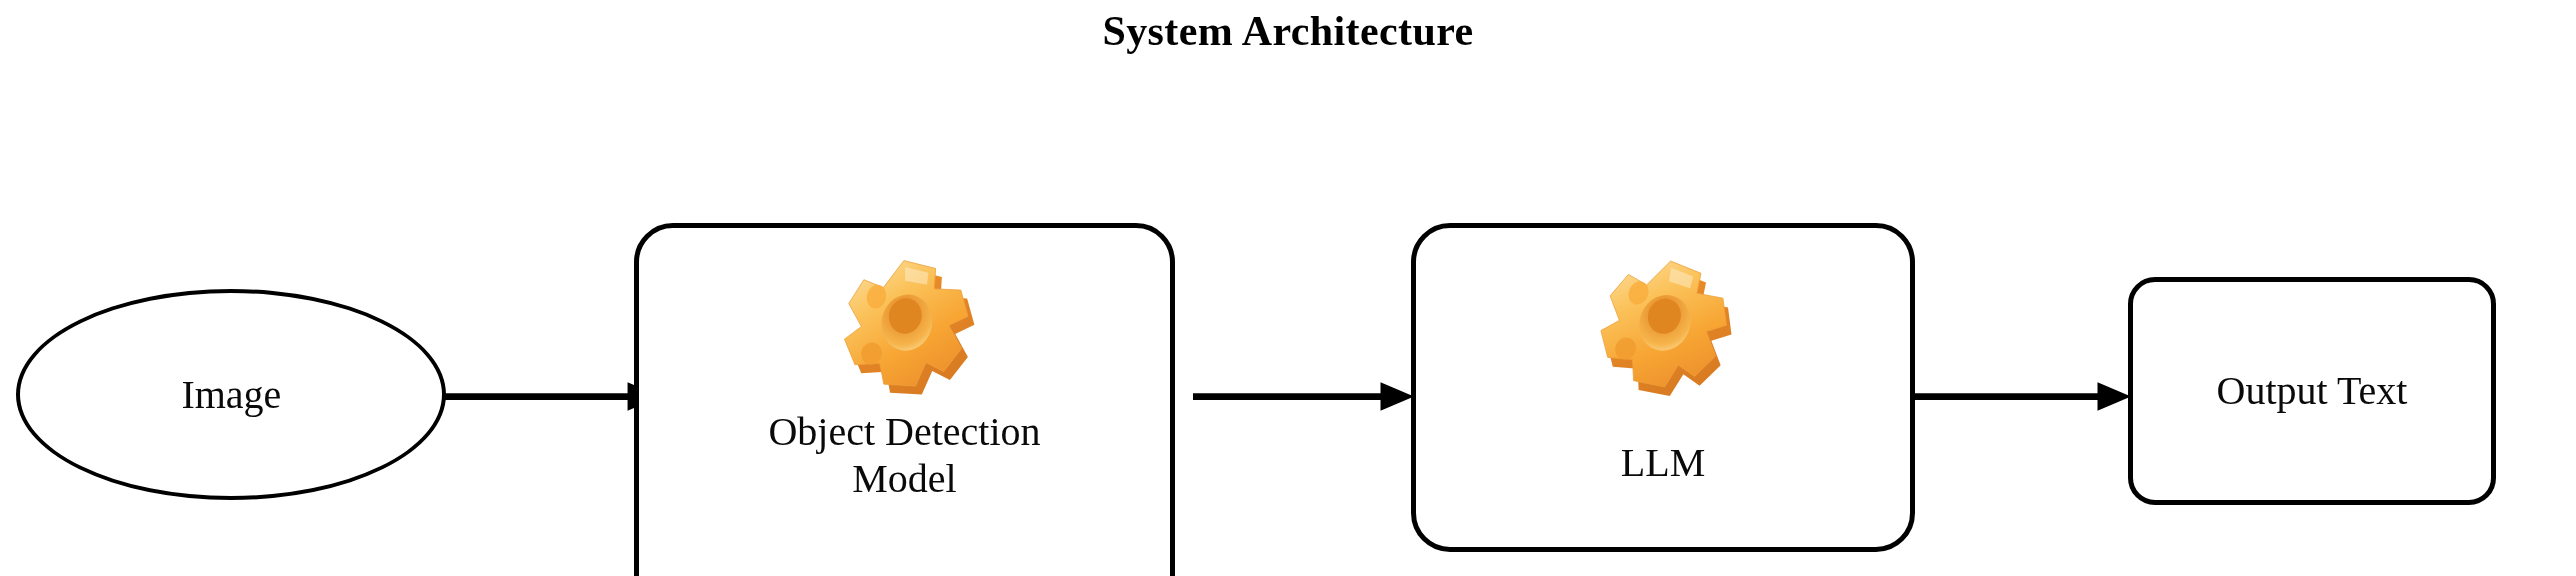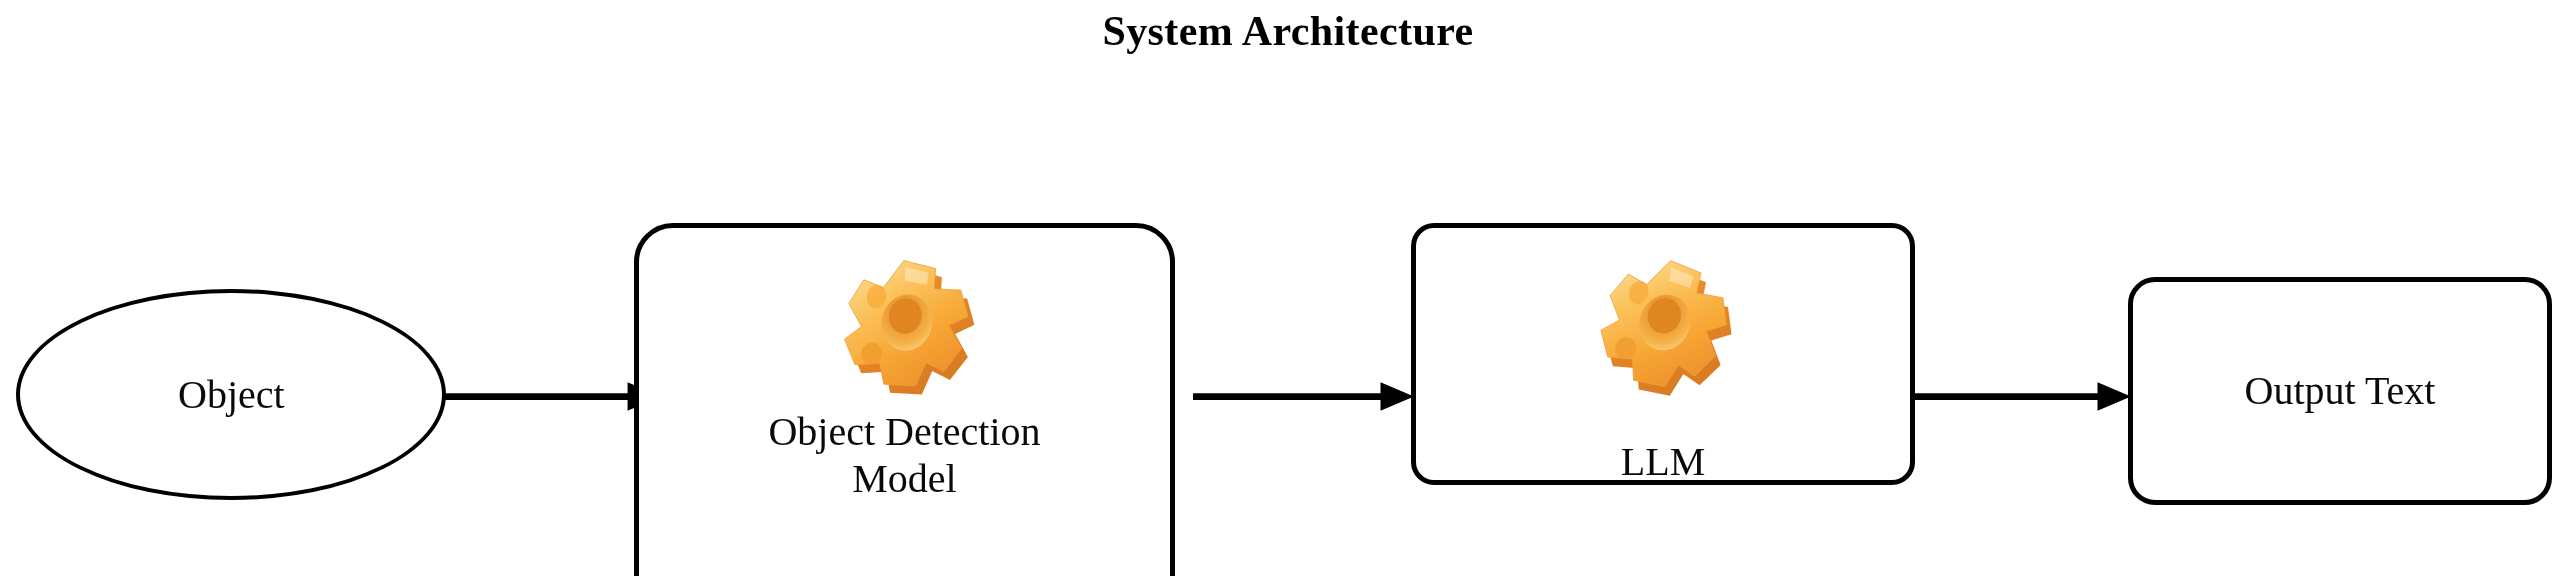--- a/index.html
+++ b/index.html
@@ -79,29 +79,28 @@
     top: 223px;
     width: 541px;
     height: 424px;
     padding-top: 21px;
   }
 
   #node-llm {
     left: 1411px;
     top: 223px;
     width: 504px;
-    height: 262px;
+    height: 329px;
     padding-top: 21px;
-    border-radius: 23px;
   }
 
   #node-output-text {
     left: 2128px;
     top: 277px;
-    width: 424px;
+    width: 368px;
     height: 228px;
     border-radius: 27px;
     justify-content: center;
     padding-top: 0;
   }
 
   .gear-wrap {
     width: 156px;
     height: 153px;
     display: block;
@@ -125,21 +124,21 @@
   #arrow-llm-to-output      { left: 1910px; top: 380px; width: 221px; }
 </style>
 </head>
 <body>
 
 <div id="canvas">
 
   <div id="diagram-title">System Architecture</div>
 
   <div id="node-image" class="node-ellipse">
-    <span class="node-label">Object</span>
+    <span class="node-label">Image</span>
   </div>
 
   <div class="arrow" id="arrow-image-to-detection">
     <svg viewBox="0 0 292 44" preserveAspectRatio="none">
       <line x1="0" y1="22" x2="252" y2="22" stroke="#000000" stroke-width="9"></line>
       <polygon points="247,3 292,22 247,41" fill="#000000"></polygon>
     </svg>
   </div>
 
   <div class="proc-box" id="node-object-detection">

